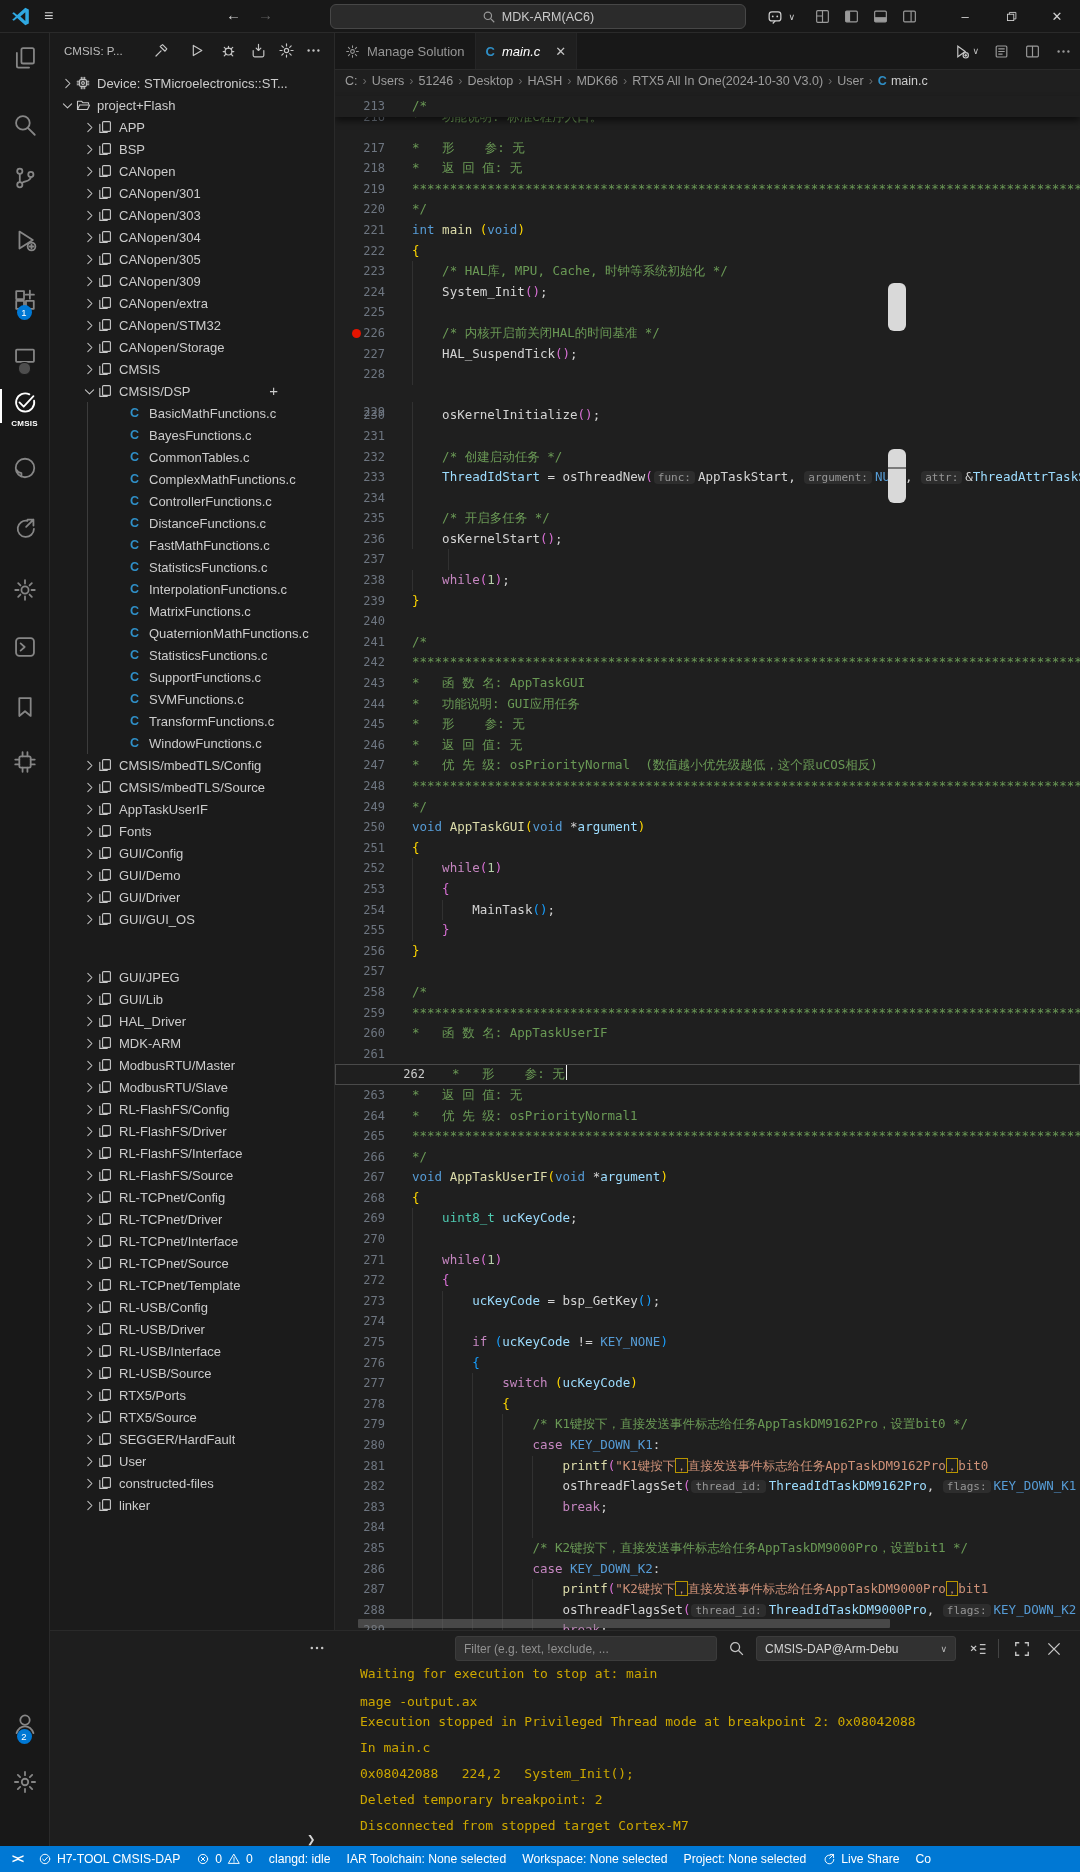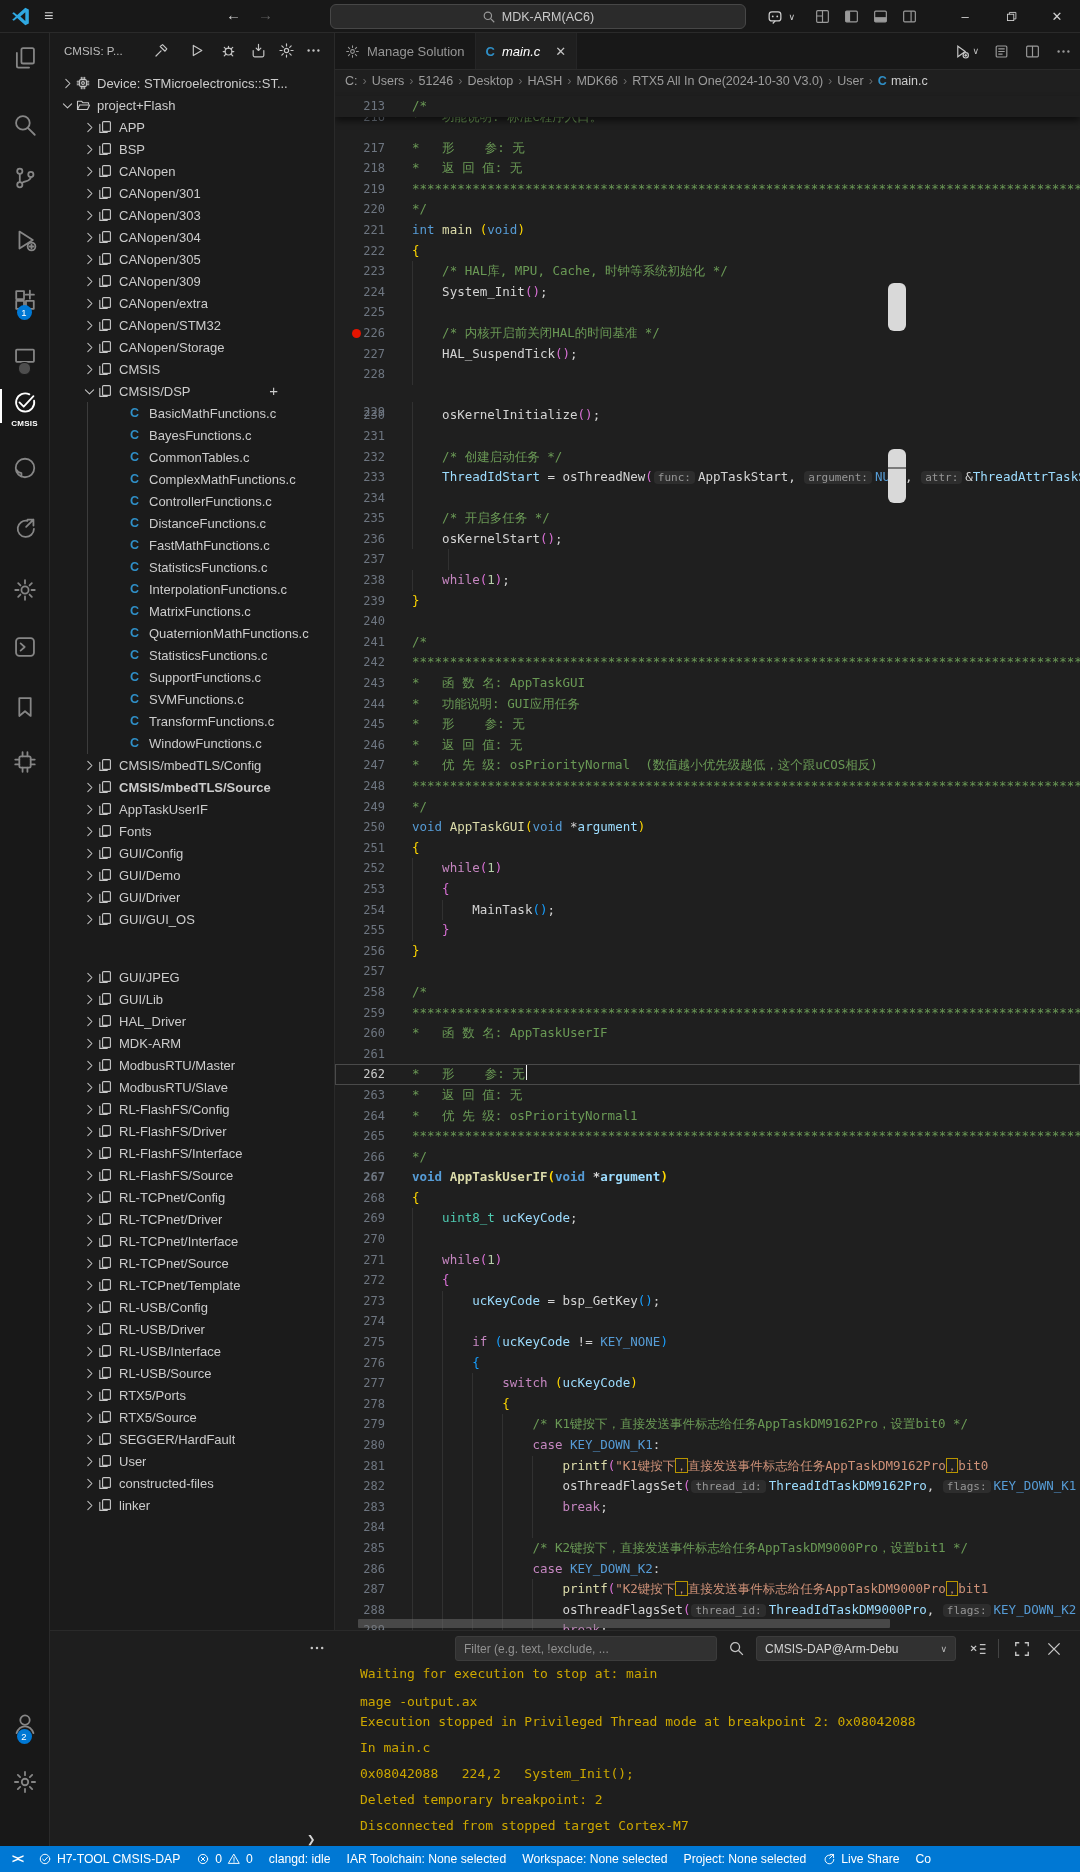--- a/index.html
+++ b/index.html
@@ -660,21 +660,21 @@
             </svg>
           </span>
           <span class="ico ticon" style="width: 16px; height: 16px;">
             <svg viewBox="0 0 16 16" fill="none" stroke="currentColor" stroke-width="1.1" stroke-linecap="round" stroke-linejoin="round">
               <rect x="5.6" y="2.6" width="7.8" height="9.8" rx="1"></rect>
               <path d="M2.8 5.2v8.2h7.4"></path>
             </svg>
           </span>
           <span class="tlabel">CMSIS/mbedTLS/Config</span>
         </div>
-        <div class="trow" style="padding-left: 32px; font-weight: bold;">
+        <div class="trow" style="padding-left: 32px;">
           <span class="ico chev" style="width: 15px; height: 15px;">
             <svg viewBox="0 0 16 16" fill="none" stroke="currentColor" stroke-width="1.1" stroke-linecap="round" stroke-linejoin="round">
               <path d="M6.2 3.6 10.6 8l-4.4 4.4"></path>
             </svg>
           </span>
           <span class="ico ticon" style="width: 16px; height: 16px;">
             <svg viewBox="0 0 16 16" fill="none" stroke="currentColor" stroke-width="1.1" stroke-linecap="round" stroke-linejoin="round">
               <rect x="5.6" y="2.6" width="7.8" height="9.8" rx="1"></rect>
               <path d="M2.8 5.2v8.2h7.4"></path>
             </svg>
@@ -1228,26 +1228,26 @@
           <div class="crow"><div class="inner" style="display: flex; width: 100%;"><div class="lnum">252</div><div class="ctext"><i class="ig" style="left: 0px;"></i><span class="tk-o">    </span><span class="tk-cf">while</span><span class="tk-p2">(</span><span class="tk-n">1</span><span class="tk-p2">)</span></div></div></div>
           <div class="crow"><div class="inner" style="display: flex; width: 100%;"><div class="lnum">253</div><div class="ctext"><i class="ig" style="left: 0px;"></i><span class="tk-o">    </span><span class="tk-p2">{</span></div></div></div>
           <div class="crow"><div class="inner" style="display: flex; width: 100%;"><div class="lnum">254</div><div class="ctext"><i class="ig" style="left: 0px;"></i><i class="ig" style="left: 30px;"></i><span class="tk-o">        </span><span class="tk-fw">MainTask</span><span class="tk-p3">()</span><span class="tk-o">;</span></div></div></div>
           <div class="crow"><div class="inner" style="display: flex; width: 100%;"><div class="lnum">255</div><div class="ctext"><i class="ig" style="left: 0px;"></i><span class="tk-o">    </span><span class="tk-p2">}</span></div></div></div>
           <div class="crow"><div class="inner" style="display: flex; width: 100%;"><div class="lnum">256</div><div class="ctext"><span class="tk-p1">}</span></div></div></div>
           <div class="crow"><div class="inner" style="display: flex; width: 100%;"><div class="lnum">257</div><div class="ctext"></div></div></div>
           <div class="crow"><div class="inner" style="display: flex; width: 100%;"><div class="lnum">258</div><div class="ctext"><span class="tk-c">/*</span></div></div></div>
           <div class="crow"><div class="inner" style="display: flex; width: 100%;"><div class="lnum">259</div><div class="ctext"><span class="tk-c">****************************************************************************************************</span></div></div></div>
           <div class="crow"><div class="inner" style="display: flex; width: 100%;"><div class="lnum">260</div><div class="ctext"><span class="tk-c">*   函 数 名: AppTaskUserIF</span></div></div></div>
           <div class="crow"><div class="inner" style="display: flex; width: 100%;"><div class="lnum">261</div></div></div>
-          <div class="crow cur"><div class="inner" style="display: flex; width: 100%;"><div class="lnum">262</div><div class="ctext"><span class="tk-c">*   形    参: 无</span><span class="caret"></span></div></div></div>
+          <div class="crow cur"><div class="inner" style="display: flex; width: 100%; padding-left: 40px;"><div class="lnum">262</div><div class="ctext"><span class="tk-c">*   形    参: 无</span><span class="caret"></span></div></div></div>
           <div class="crow"><div class="inner" style="display: flex; width: 100%;"><div class="lnum">263</div><div class="ctext"><span class="tk-c">*   返 回 值: 无</span></div></div></div>
           <div class="crow"><div class="inner" style="display: flex; width: 100%;"><div class="lnum">264</div><div class="ctext"><span class="tk-c">*   优 先 级: osPriorityNormal1</span></div></div></div>
           <div class="crow"><div class="inner" style="display: flex; width: 100%;"><div class="lnum">265</div><div class="ctext"><span class="tk-c">****************************************************************************************************</span></div></div></div>
           <div class="crow"><div class="inner" style="display: flex; width: 100%;"><div class="lnum">266</div><div class="ctext"><span class="tk-c">*/</span></div></div></div>
-          <div class="crow"><div class="inner" style="display: flex; width: 100%; font-weight: bold;"><div class="lnum">267</div><div class="ctext"><span class="tk-k">void</span><span class="tk-o"> </span><span class="tk-fn">AppTaskUserIF</span><span class="tk-p1">(</span><span class="tk-k">void</span><span class="tk-o"> *</span><span class="tk-v">argument</span><span class="tk-p1">)</span></div></div></div>
+          <div class="crow"><div class="inner" style="display: flex; width: 100%;"><div class="lnum">267</div><div class="ctext"><span class="tk-k">void</span><span class="tk-o"> </span><span class="tk-fn">AppTaskUserIF</span><span class="tk-p1">(</span><span class="tk-k">void</span><span class="tk-o"> *</span><span class="tk-v">argument</span><span class="tk-p1">)</span></div></div></div>
           <div class="crow"><div class="inner" style="display: flex; width: 100%;"><div class="lnum">268</div><div class="ctext"><span class="tk-p1">{</span></div></div></div>
           <div class="crow"><div class="inner" style="display: flex; width: 100%;"><div class="lnum">269</div><div class="ctext"><i class="ig" style="left: 0px;"></i><span class="tk-o">    </span><span class="tk-t">uint8_t</span><span class="tk-o"> </span><span class="tk-v">ucKeyCode</span><span class="tk-o">;</span></div></div></div>
           <div class="crow"><div class="inner" style="display: flex; width: 100%;"><div class="lnum">270</div><div class="ctext"><i class="ig" style="left: 0px;"></i></div></div></div>
           <div class="crow"><div class="inner" style="display: flex; width: 100%;"><div class="lnum">271</div><div class="ctext"><i class="ig" style="left: 0px;"></i><span class="tk-o">    </span><span class="tk-cf">while</span><span class="tk-p2">(</span><span class="tk-n">1</span><span class="tk-p2">)</span></div></div></div>
           <div class="crow"><div class="inner" style="display: flex; width: 100%;"><div class="lnum">272</div><div class="ctext"><i class="ig" style="left: 0px;"></i><span class="tk-o">    </span><span class="tk-p2">{</span></div></div></div>
           <div class="crow"><div class="inner" style="display: flex; width: 100%;"><div class="lnum">273</div><div class="ctext"><i class="ig" style="left: 0px;"></i><i class="ig" style="left: 30px;"></i><span class="tk-o">        </span><span class="tk-v">ucKeyCode</span><span class="tk-o"> = </span><span class="tk-fw">bsp_GetKey</span><span class="tk-p3">()</span><span class="tk-o">;</span></div></div></div>
           <div class="crow"><div class="inner" style="display: flex; width: 100%;"><div class="lnum">274</div><div class="ctext"><i class="ig" style="left: 0px;"></i><i class="ig" style="left: 30px;"></i></div></div></div>
           <div class="crow"><div class="inner" style="display: flex; width: 100%;"><div class="lnum">275</div><div class="ctext"><i class="ig" style="left: 0px;"></i><i class="ig" style="left: 30px;"></i><span class="tk-o">        </span><span class="tk-cf">if</span><span class="tk-o"> </span><span class="tk-p3">(</span><span class="tk-v">ucKeyCode</span><span class="tk-o"> != </span><span class="tk-m">KEY_NONE</span><span class="tk-p3">)</span></div></div></div>
           <div class="crow"><div class="inner" style="display: flex; width: 100%;"><div class="lnum">276</div><div class="ctext"><i class="ig" style="left: 0px;"></i><i class="ig" style="left: 30px;"></i><span class="tk-o">        </span><span class="tk-p3">{</span></div></div></div>
           <div class="crow"><div class="inner" style="display: flex; width: 100%;"><div class="lnum">277</div><div class="ctext"><i class="ig" style="left: 0px;"></i><i class="ig" style="left: 30px;"></i><i class="ig" style="left: 60px;"></i><span class="tk-o">            </span><span class="tk-cf">switch</span><span class="tk-o"> </span><span class="tk-p1">(</span><span class="tk-v">ucKeyCode</span><span class="tk-p1">)</span></div></div></div>

